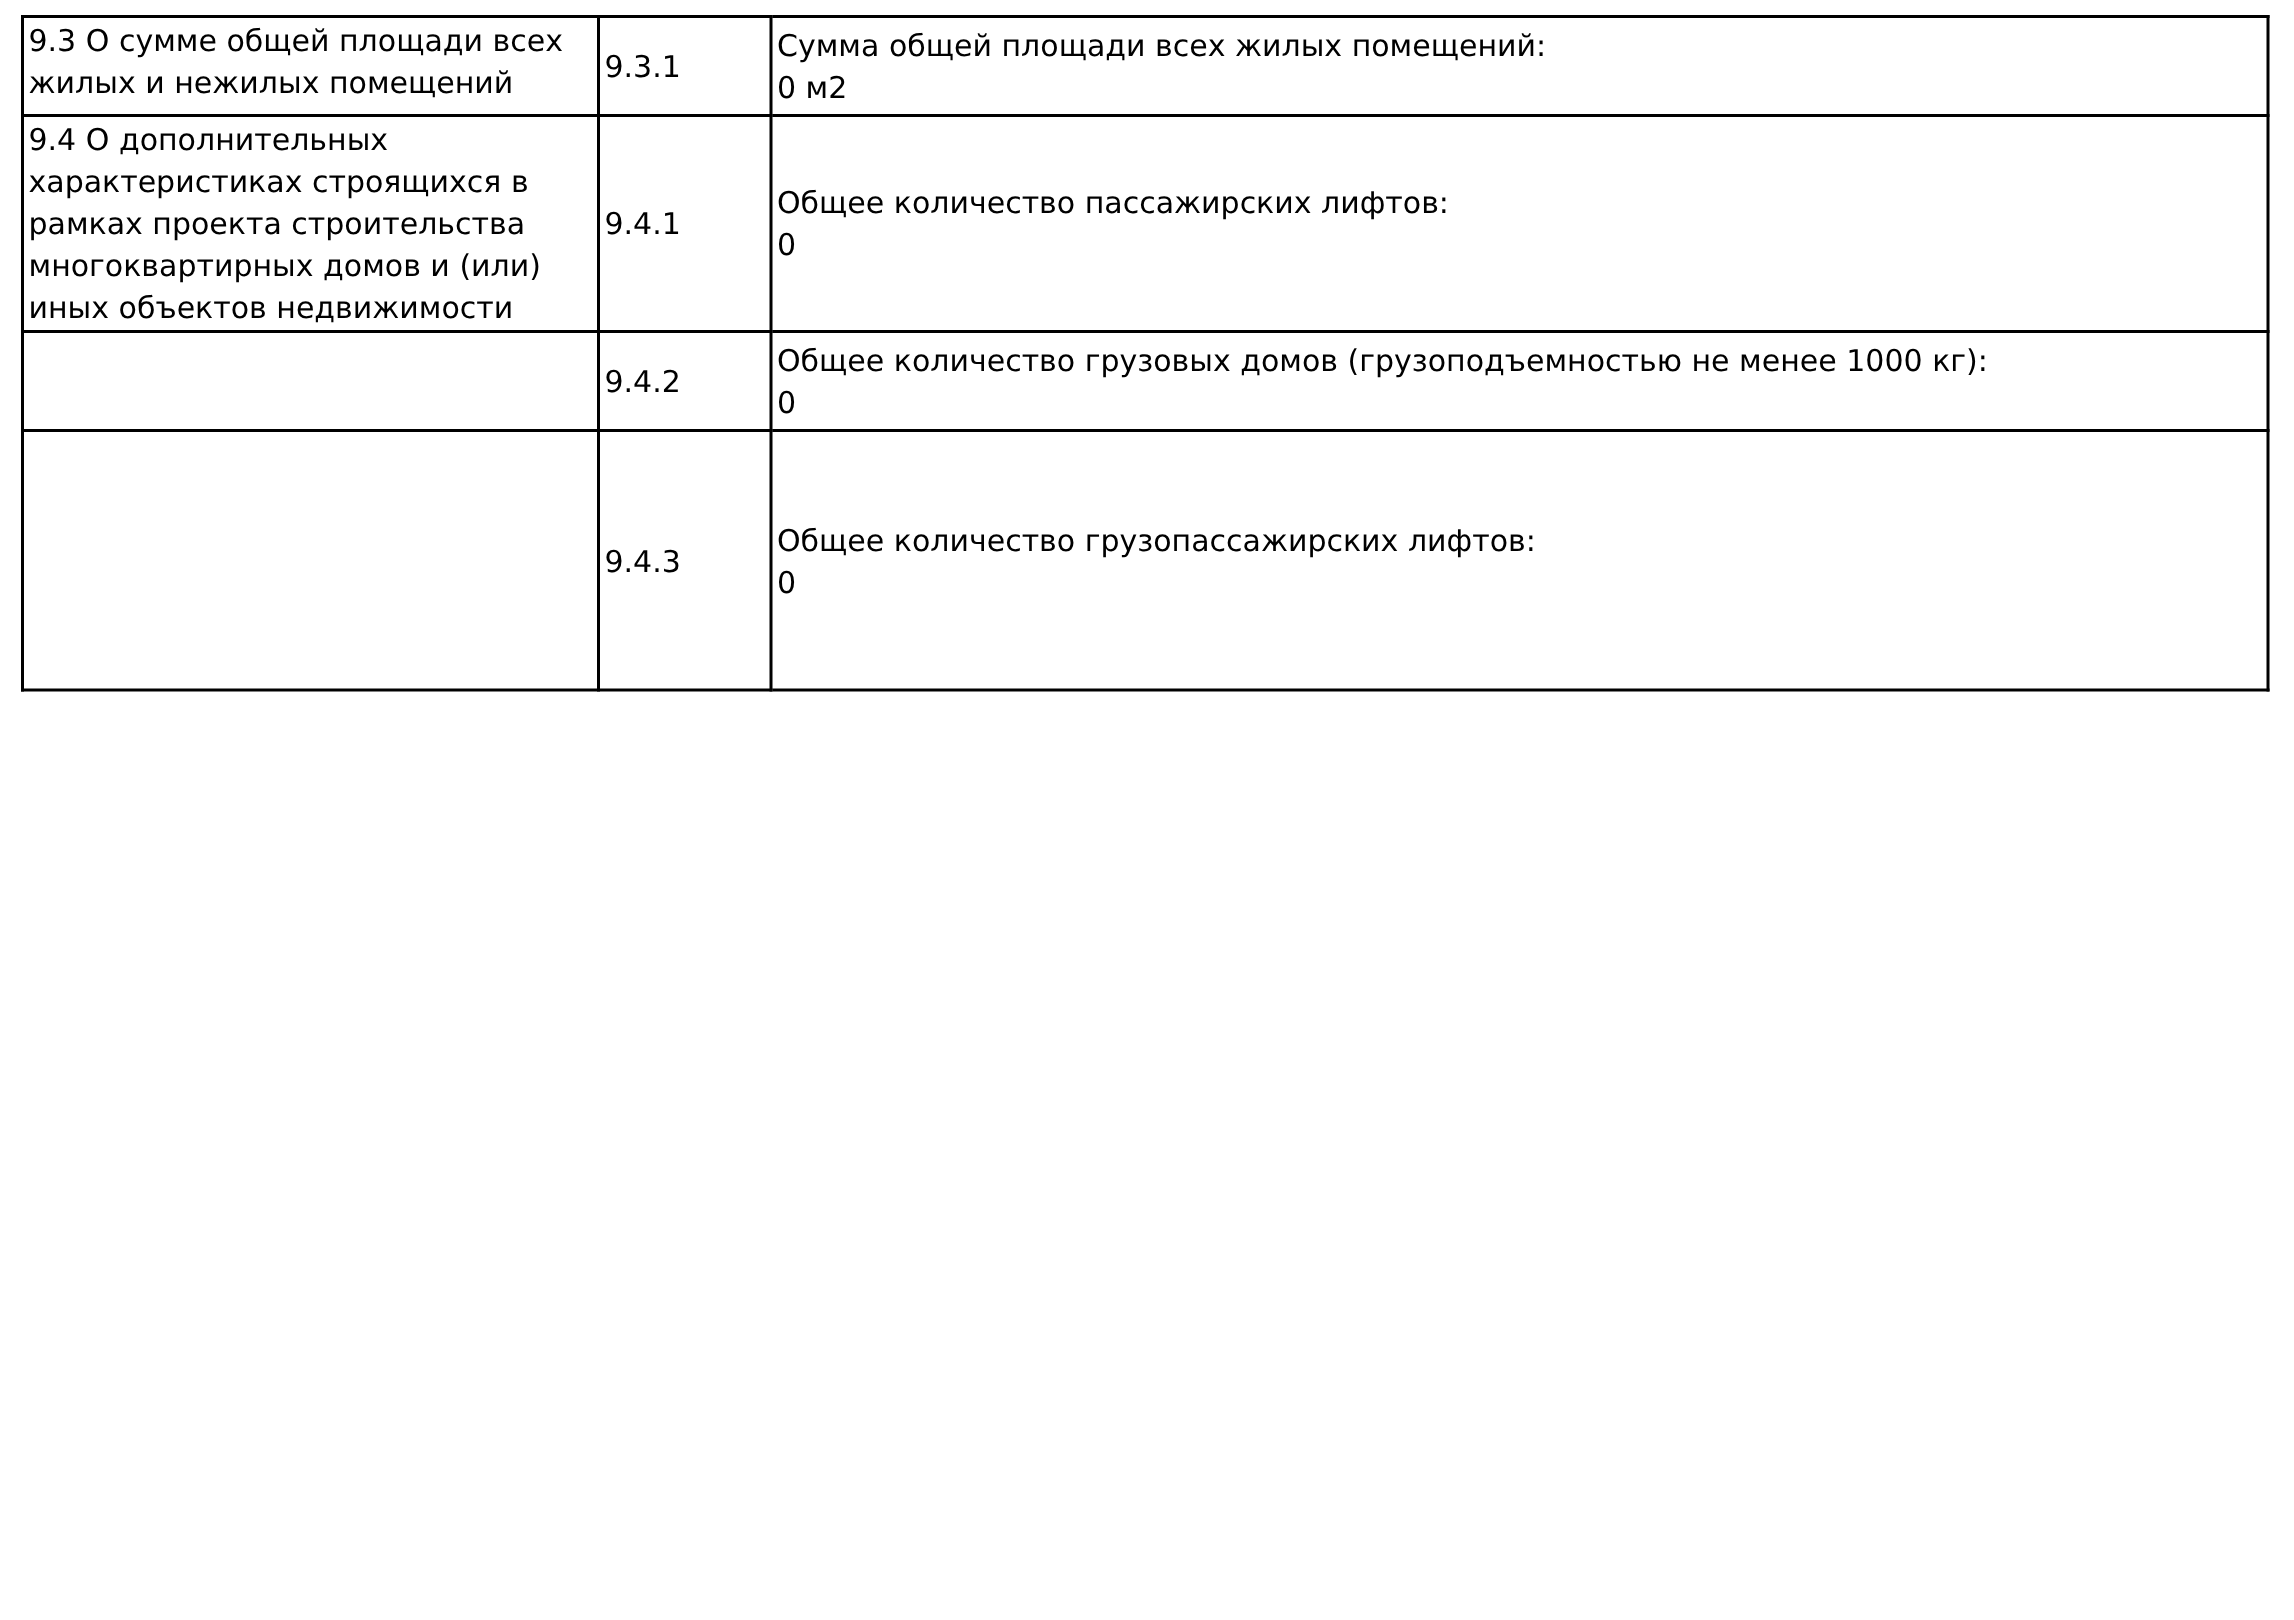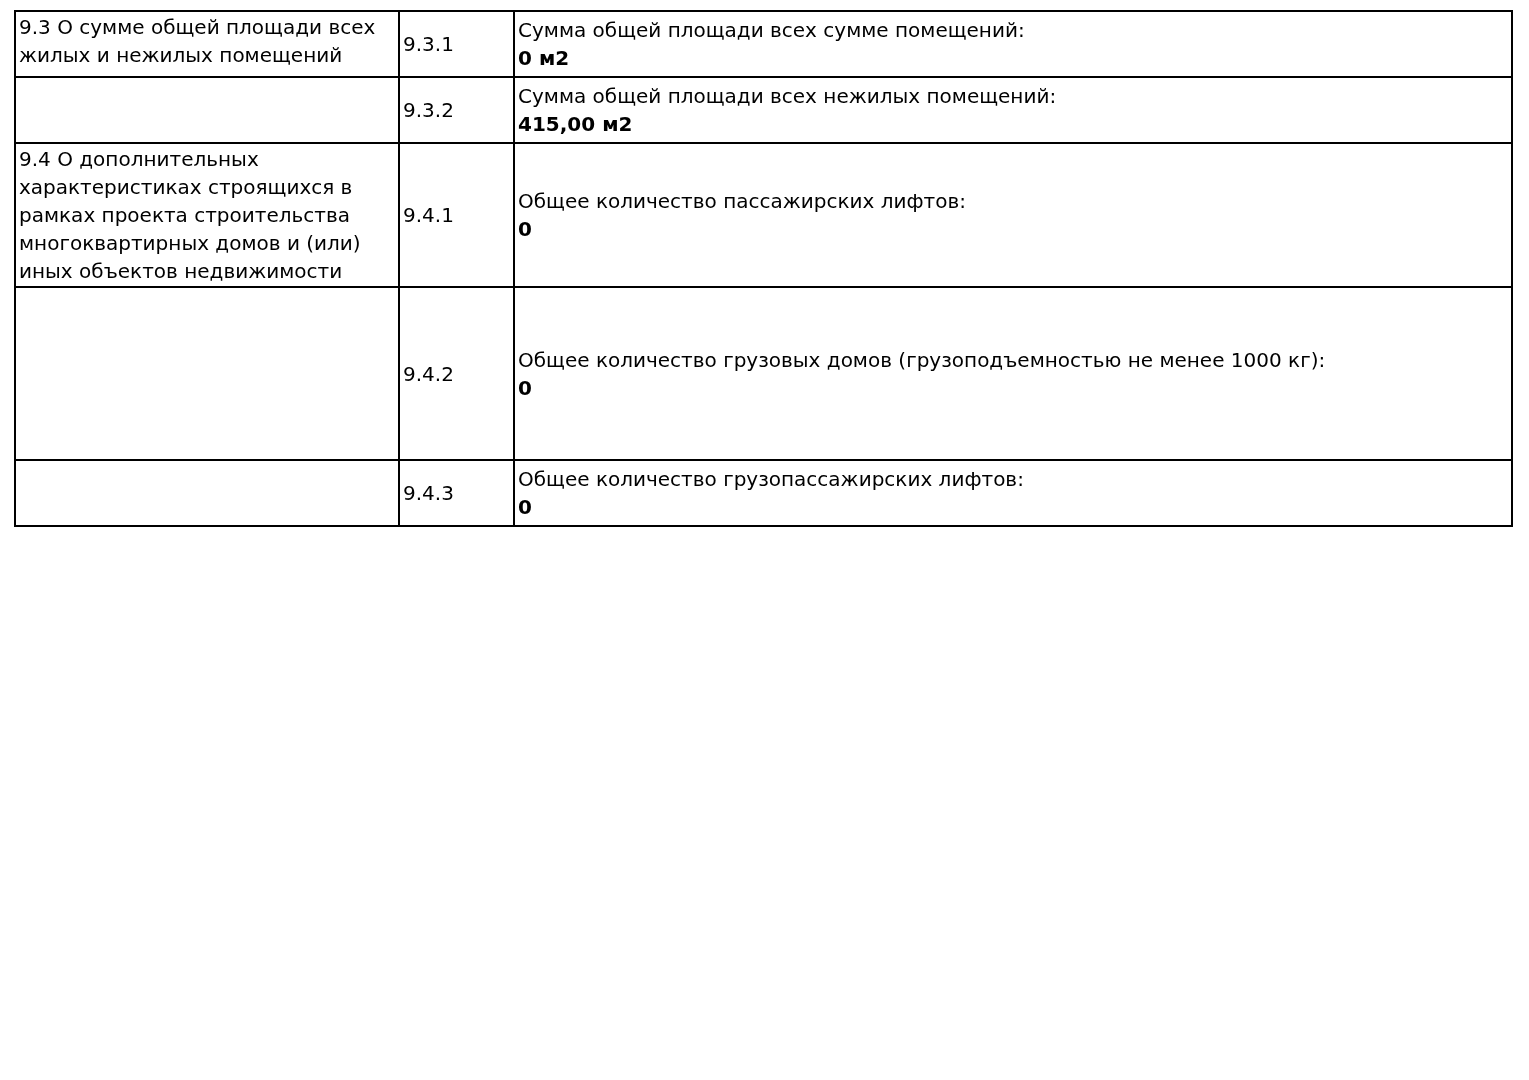--- a/index.html
+++ b/index.html
@@ -39,53 +39,41 @@
   }
   .col-code {
     width: 106px;
     vertical-align: middle;
     border-radius: 21px;
   }
   .col-content {
     vertical-align: middle;
   }
   .field-value {
-    font-weight: bold;
+    font-weight: normal;
   }
 </style>
 </head>
 <body>
 
 <table class="doc-table">
   <tbody>
   <tr class="doc-row">
     <td class="col-section">
       <span>9.3 О сумме общей площади всех жилых и нежилых помещений</span>
     </td>
     <td class="col-code">
       <span>9.3.1</span>
     </td>
     <td class="col-content">
-      <div class="field-label">Сумма общей площади всех сумме помещений:</div>
+      <div class="field-label">Сумма общей площади всех жилых помещений:</div>
       <div class="field-value">0 м2</div>
     </td>
   </tr>
 
-  <tr class="doc-row">
-    <td class="col-section">
-      <span></span>
-    </td>
-    <td class="col-code">
-      <span>9.3.2</span>
-    </td>
-    <td class="col-content">
-      <div class="field-label">Сумма общей площади всех нежилых помещений:</div>
-      <div class="field-value">415,00 м2</div>
-    </td>
-  </tr>
 
 
   <tr class="doc-row">
     <td class="col-section">
       <span>9.4 О дополнительных характеристиках строящихся в рамках проекта строительства многоквартирных домов и (или) иных объектов недвижимости</span>
     </td>
     <td class="col-code">
       <span>9.4.1</span>
     </td>
     <td class="col-content">

